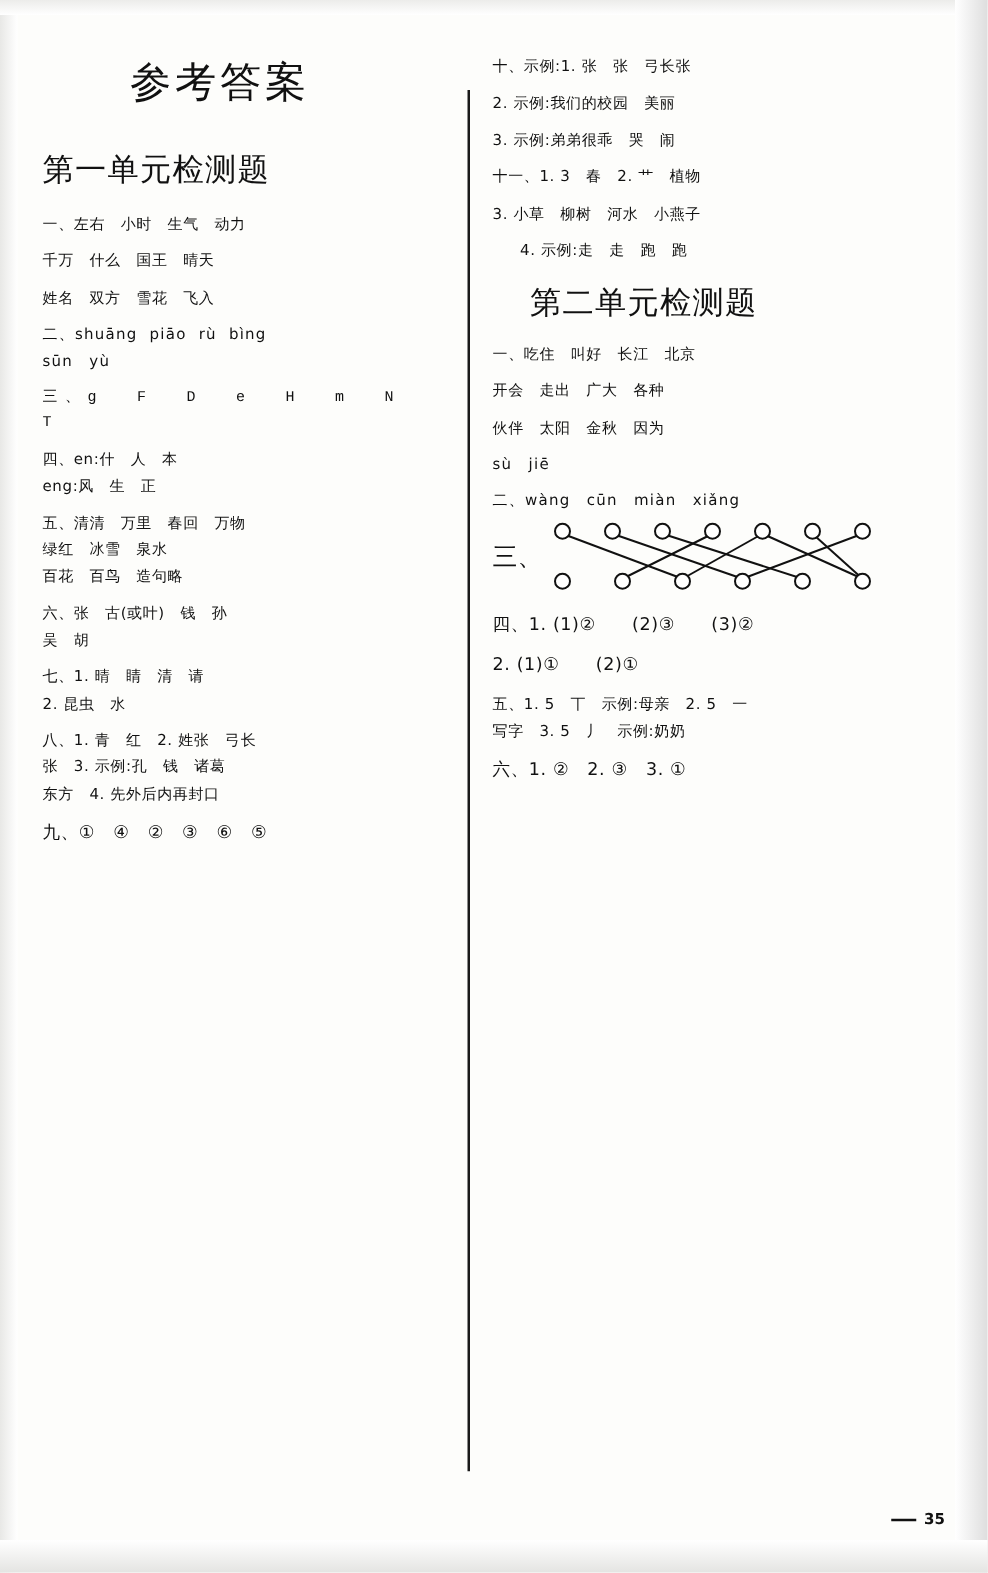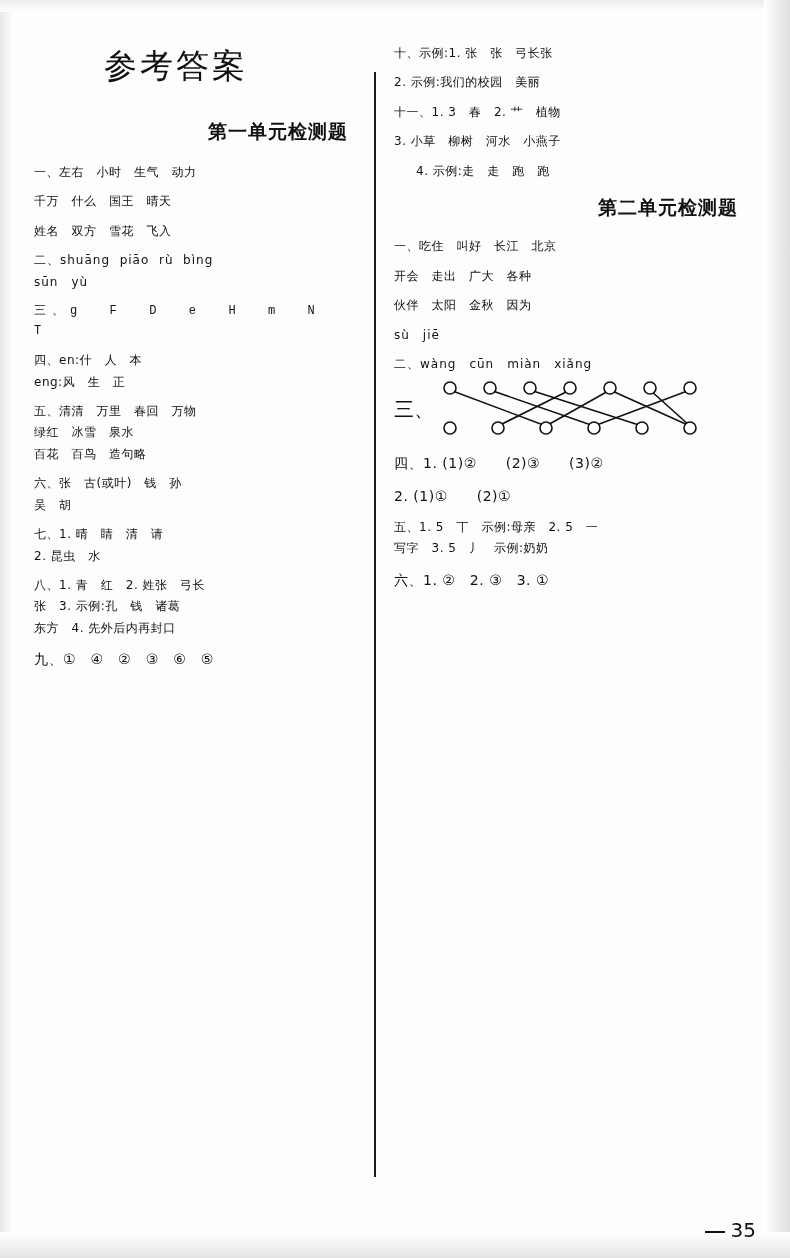--- a/index.html
+++ b/index.html
@@ -80,23 +80,23 @@
 
   .doc-title {
     font-size: 33px;
     font-weight: 400;
     letter-spacing: 3px;
     margin: 0 0 30px 70px;
     font-family: "DejaVu Serif", "Liberation Serif", serif;
   }
 
   .section-head {
-    font-size: 19px;
-    font-weight: 700;
-    text-align: right;
+    font-size: 25px;
+    font-weight: 400;
+    text-align: left;
     margin: 6px 0 18px 0;
     font-family: "DejaVu Serif", "Liberation Serif", serif;
     letter-spacing: 1px;
   }
   .section-head.right-head {
     margin-top: 14px;
     margin-bottom: 16px;
     padding-left: 30px;
   }
 
@@ -136,23 +136,23 @@
     white-space: nowrap;
     padding-top: 2px;
   }
   .match-svg {
     margin-left: 2px;
   }
 
   .page-number {
     position: absolute;
     right: 34px;
-    bottom: 16px;
-    font-size: 20px;
-    font-weight: 400;
+    bottom: 36px;
+    font-size: 12px;
+    font-weight: 700;
   }
   .page-number .dash {
     display: inline-block;
     width: 20px;
     border-top: 2px solid #111;
     vertical-align: middle;
     margin-right: 6px;
   }
 </style>
 </head>
@@ -191,20 +191,21 @@
         <p class="line tight">张　3. 示例:孔　钱　诸葛</p>
         <p class="line">东方　4. 先外后内再封口</p>
         <p class="line circnum">九、①　④　②　③　⑥　⑤</p>
       </div>
 
       <div class="divider"></div>
 
       <div class="col col-right">
         <p class="line">十、示例:1. 张　张　弓长张</p>
         <p class="line">2. 示例:我们的校园　美丽</p>
+        <p class="line">3. 示例:弟弟很乖　哭　闹</p>
         <p class="line">十一、1. 3　春　2. 艹　植物</p>
         <p class="line">3. 小草　柳树　河水　小燕子</p>
         <p class="line indent">4. 示例:走　走　跑　跑</p>
 
         <div class="section-head right-head">第二单元检测题</div>
 
         <p class="line">一、吃住　叫好　长江　北京</p>
         <p class="line">开会　走出　广大　各种</p>
         <p class="line">伙伴　太阳　金秋　因为</p>
         <p class="line pinyin">sù　jiē</p>

